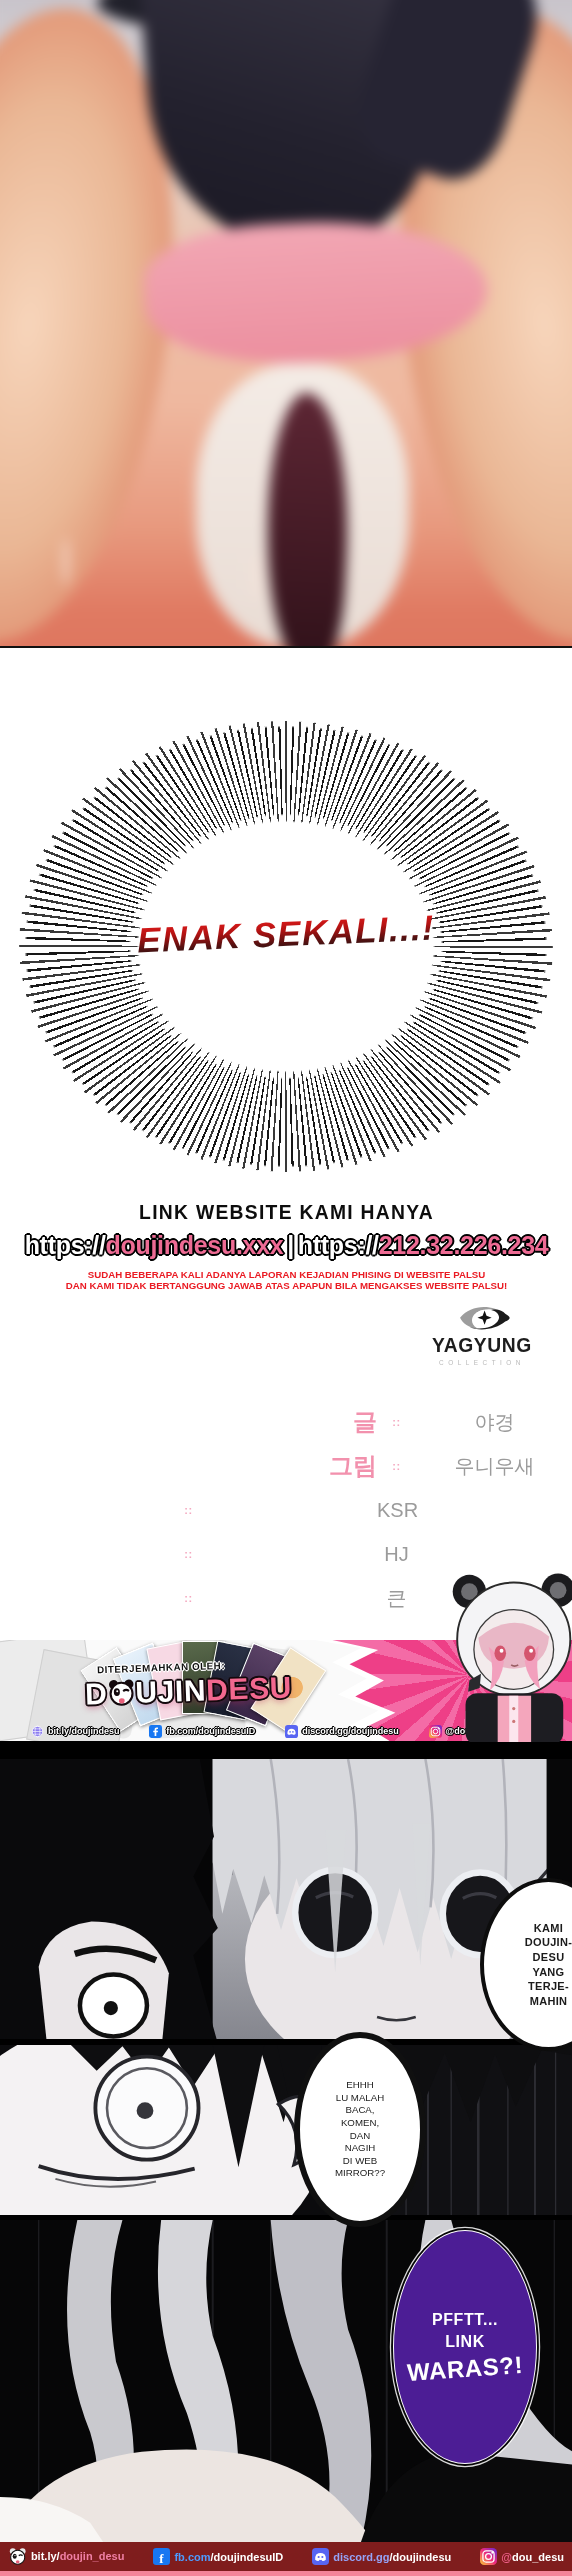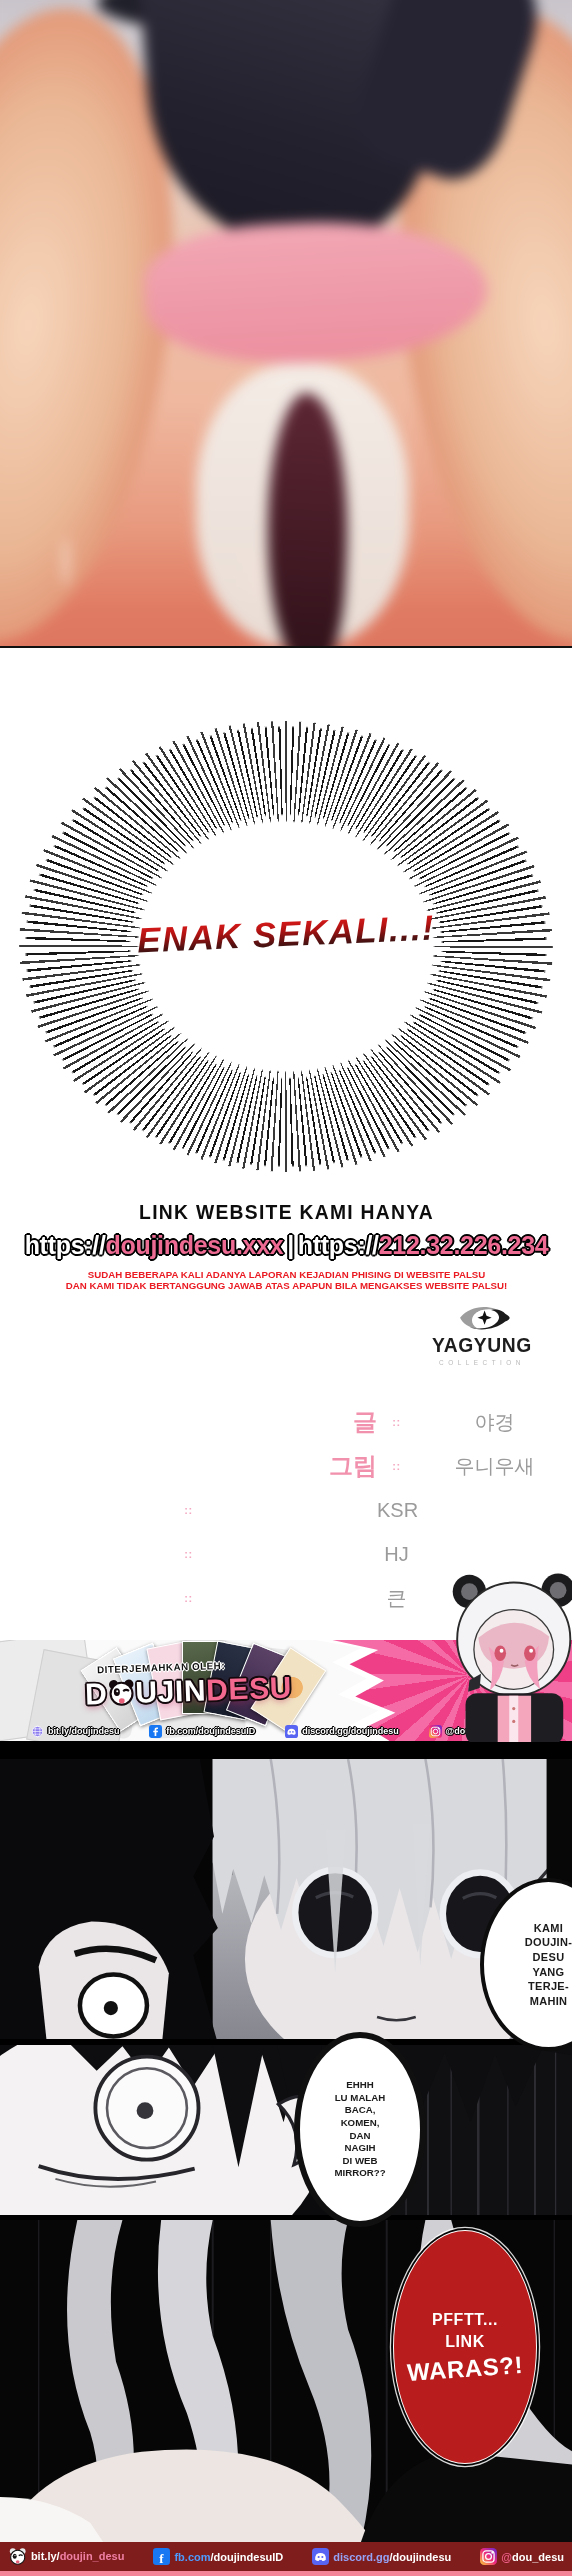--- a/index.html
+++ b/index.html
@@ -101,22 +101,22 @@
   #panel1{top:18px;height:280px;}
   #panel2{top:304px;height:170px;}
   #panel3{top:479px;height:322px;}
 
   .bubble{position:absolute;background:#ffffff;border-radius:50%;display:flex;flex-direction:column;
      align-items:center;justify-content:center;text-align:center;color:#1b1b1b;z-index:5;}
   .bubble span{display:block;}
   #bubble-kami{left:480px;top:137px;width:129px;height:165px;border:4.5px solid #0d0d0d;
      font-size:11px;font-weight:bold;line-height:1.32;letter-spacing:0.3px;}
   #bubble-ehhh{left:294px;top:291px;width:120px;height:183px;border:6.4px solid #101010;
-     font-size:9.7px;font-weight:bold;line-height:1.3;align-items:center;}
-  #bubble-pfftt{left:393px;top:489px;width:142px;height:232px;background:#b91c1c;color:#fff;
+     font-size:9.7px;font-weight:normal;line-height:1.3;align-items:center;}
+  #bubble-pfftt{left:393px;top:489px;width:142px;height:232px;background:#4c1d95;color:#fff;
      border:1.9px solid #ffffff;box-shadow:0 0 0 1.9px #070707,0 0 0 3.2px rgba(255,255,255,.85);gap:3.9px;}
   #bubble-pfftt .pf1,#bubble-pfftt .pf2{font-size:16px;font-weight:bold;letter-spacing:0.6px;}
   #bubble-pfftt .pf3{font-size:24px;font-weight:900;letter-spacing:0.6px;transform:rotate(-4deg);}
 
   
   #footer-bar{position:absolute;left:0;top:2542px;width:573px;height:29px;background:#7f1d1d;
      display:flex;align-items:center;justify-content:space-between;padding:0 9px;box-sizing:border-box;}
   .footer-item{display:flex;align-items:center;gap:4.5px;font-size:11px;font-weight:bold;white-space:nowrap;}
   .footer-item svg{display:block;}
   .f-white{color:#ffffff;} .f-pink{color:#f07fa4;} .f-blue{color:#4d9bff;} .f-blurple{color:#95a3f7;} .f-rose{color:#f0608a;}

